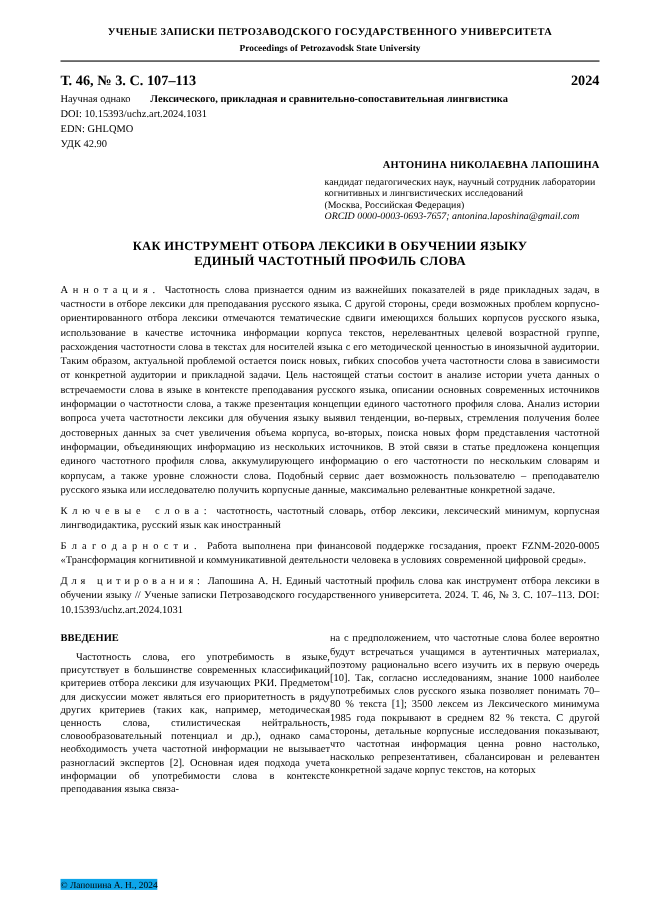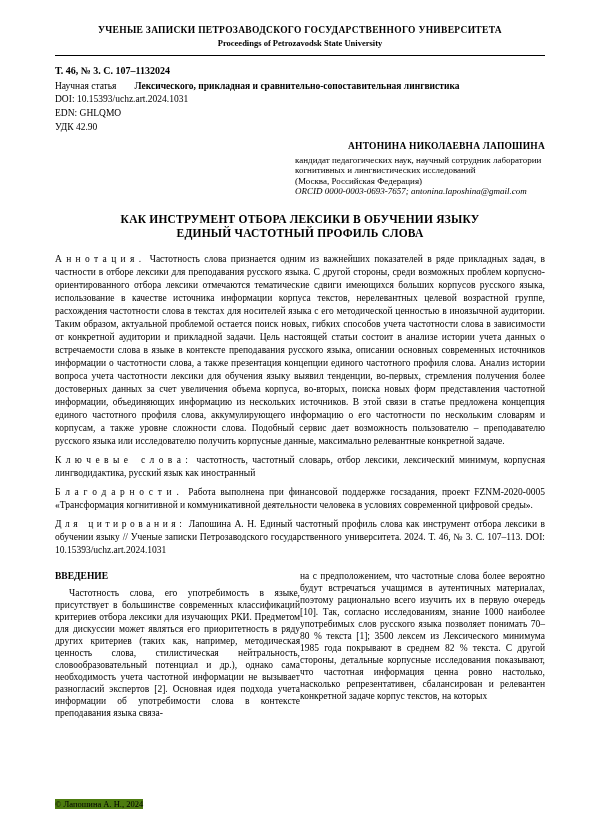--- a/index.html
+++ b/index.html
@@ -14,56 +14,56 @@
     height: 820px;
     padding: 24px 55px 14px 55px;
     position: relative;
     overflow: hidden;
     background: #ffffff;
   }
   .journal-header { text-align: center; }
   .journal-ru { font-weight: bold; font-size: 9.5px; letter-spacing: 0.3px; line-height: 12px; }
   .journal-en { font-weight: bold; font-size: 8.5px; line-height: 11px; margin-top: 2px; }
   .header-rule { border: none; border-top: 1px solid #000; margin-top: 6px; }
-  .vol-row { display: flex; font-weight: bold; font-size: 10px; margin-top: 9px; }
+  .vol-row { display: flex; justify-content: space-between; font-weight: bold; font-size: 13px; margin-top: 9px; }
   .type-row { font-size: 9.5px; margin-top: 5px; }
   .type-row .section { font-weight: bold; margin-left: 18px; }
   .id-line { font-size: 9.5px; line-height: 12px; margin-top: 2px; }
   .author-block { width: 250px; margin-left: auto; margin-top: 8px; font-size: 9px; line-height: 10.5px; text-align: left; }
   .author-name { font-weight: bold; font-size: 9.5px; text-align: right; margin-bottom: 3px; letter-spacing: 0.2px; }
   .author-orcid { font-style: italic; }
   .article-title { text-align: center; font-weight: bold; font-size: 11.5px; line-height: 14.5px; margin-top: 15px; letter-spacing: 0.2px; }
   .front-par { font-size: 9.5px; line-height: 13px; text-align: justify; margin-top: 12px; }
   .front-par.tight { margin-top: 6px; }
   .label { white-space: pre-wrap; }
   .columns { display: flex; margin-top: 13px; }
   .col { flex: 1; font-size: 9.5px; line-height: 12px; text-align: justify; }
   .col-heading { font-weight: bold; font-size: 9.5px; margin-bottom: 5px; text-align: left; }
   .indent { text-indent: 14px; }
-  .footer { position: absolute; left: 55px; bottom: 11px; font-size: 8.5px; background: #4d7c0f; }
+  .footer { position: absolute; left: 55px; bottom: 11px; font-size: 8.5px; background: #0ea5e9; }
 </style>
 </head>
 <body>
 
 <div class="page">
 
   <div class="journal-header">
     <div class="journal-ru">УЧЕНЫЕ ЗАПИСКИ ПЕТРОЗАВОДСКОГО ГОСУДАРСТВЕННОГО УНИВЕРСИТЕТА</div>
     <div class="journal-en">Proceedings of Petrozavodsk State University</div>
   </div>
 
   <hr class="header-rule">
 
   <div class="vol-row">
     <span>Т. 46, № 3. С. 107–113</span>
     <span>2024</span>
   </div>
 
   <div class="type-row">
-    <span>Научная статья</span><span class="section">Лексического, прикладная и сравнительно-сопоставительная лингвистика</span>
+    <span>Научная однако</span><span class="section">Лексического, прикладная и сравнительно-сопоставительная лингвистика</span>
   </div>
 
   <div class="id-line">DOI: 10.15393/uchz.art.2024.1031</div>
   <div class="id-line">EDN: GHLQMO</div>
   <div class="id-line">УДК 42.90</div>
 
   <div class="author-block">
     <div class="author-name">АНТОНИНА НИКОЛАЕВНА ЛАПОШИНА</div>
     <div class="author-aff">кандидат педагогических наук, научный сотрудник лаборатории когнитивных и лингвистических исследований</div>
     <div class="author-aff">(Москва, Российская Федерация)</div>

